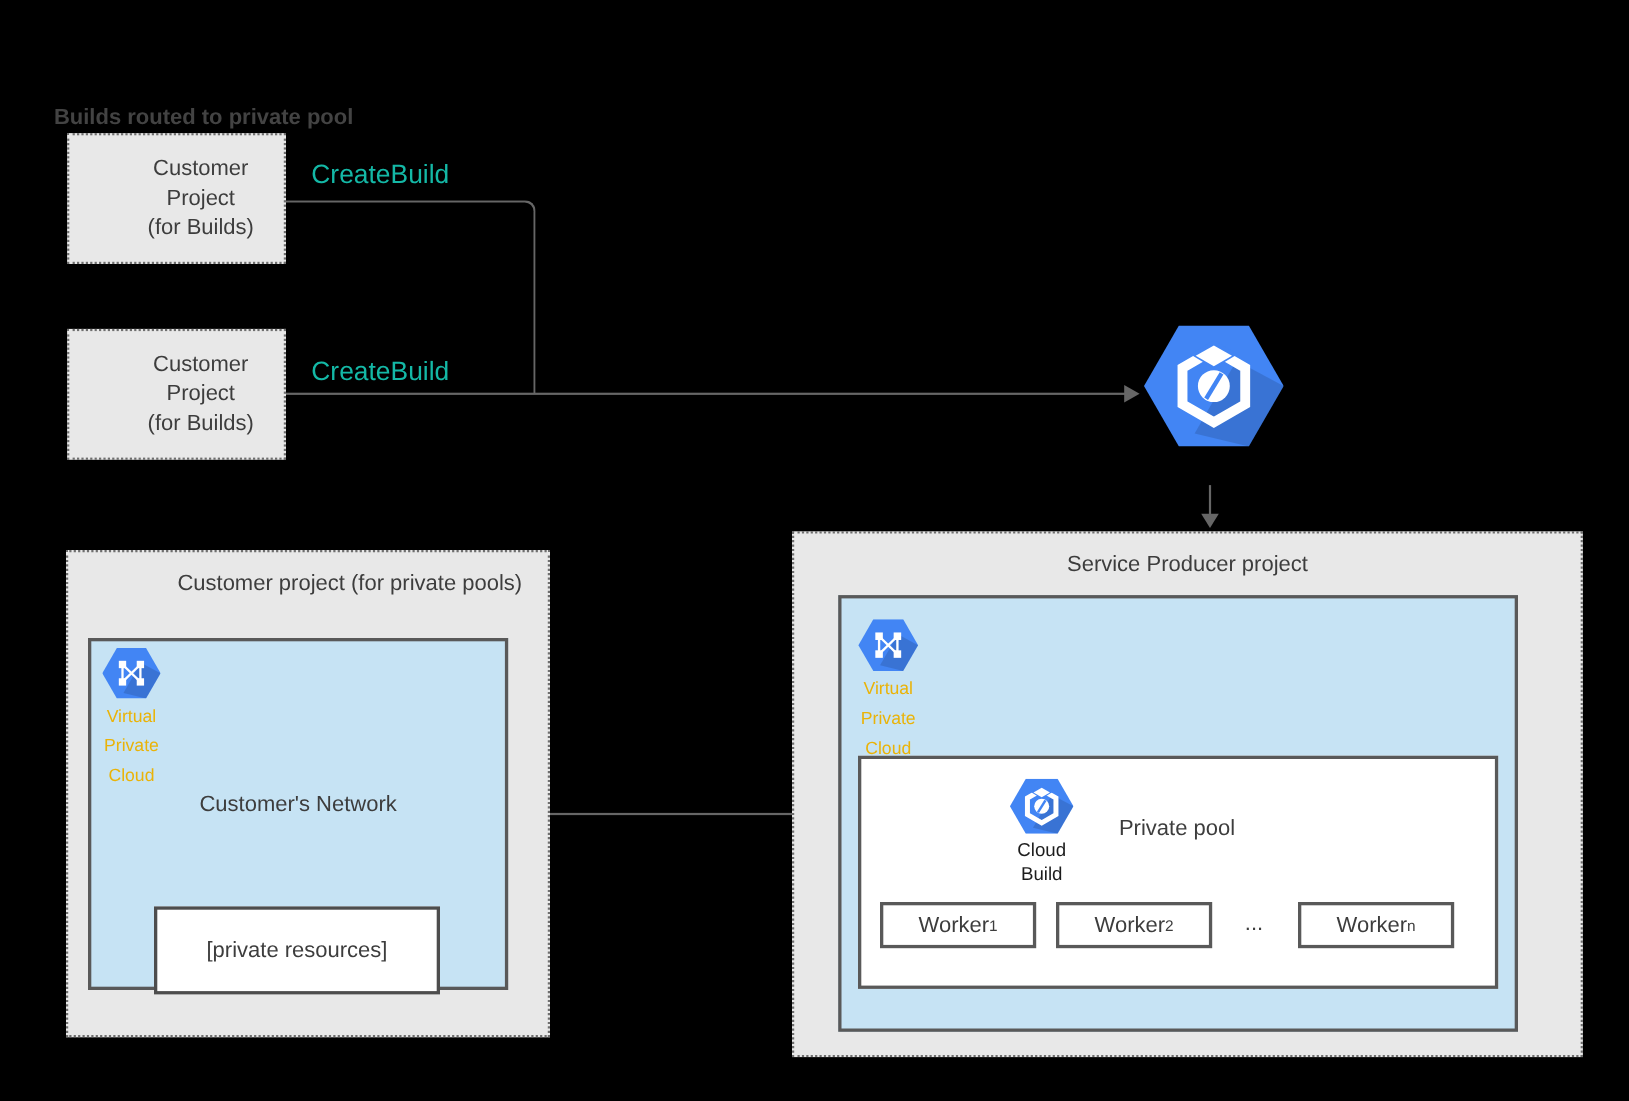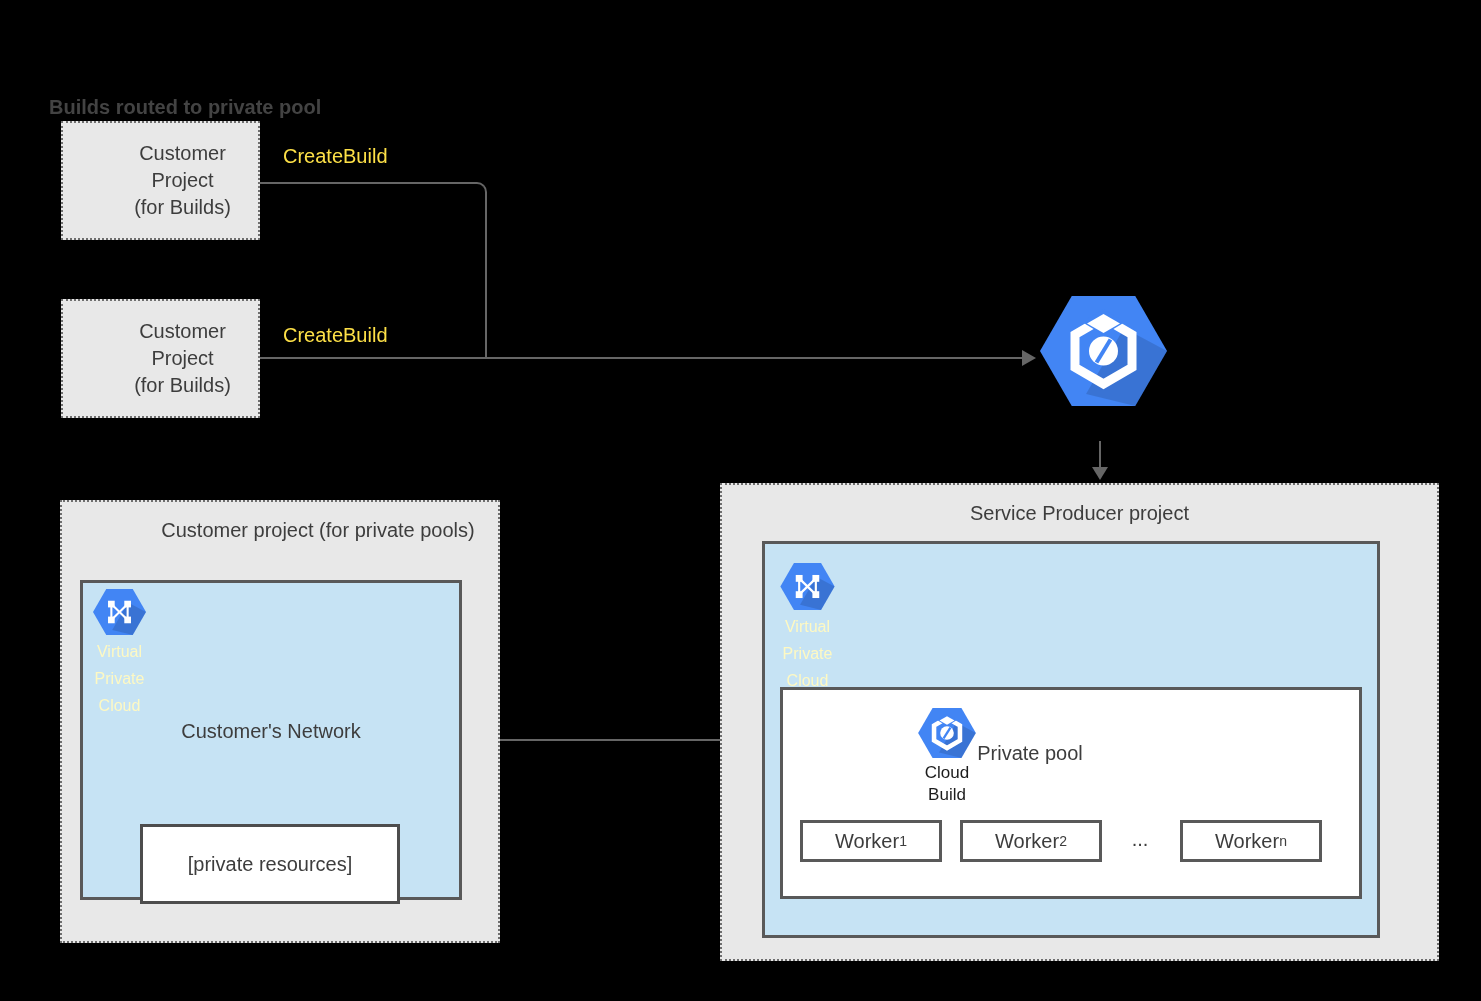--- a/index.html
+++ b/index.html
@@ -8,21 +8,21 @@
 
   .diagram-title{position:absolute;left:49px;top:57px;font-size:20px;font-weight:bold;color:#434343;margin-top:39px;}
 
   
   .proj-box{position:absolute;background:#e8e8e8;border:2px dotted #6e6e6e;box-sizing:border-box;}
   .build-box{display:flex;flex-direction:column;align-items:center;justify-content:center;
              font-size:20px;line-height:27px;color:#3d3d3d;text-align:center;padding-left:44px;}
   .box1{left:61px;top:121px;width:199px;height:119px;}
   .box2{left:61px;top:299px;width:199px;height:119px;}
 
-  .createbuild{position:absolute;font-size:20px;color:#fde047;}
+  .createbuild{position:absolute;font-size:24px;color:#14b8a6;}
   .cb1{left:283px;top:145px;}
   .cb2{left:283px;top:324px;}
 
   
   .line{position:absolute;background:#666;}
   .elbow{position:absolute;left:260px;top:182px;width:227px;height:176px;
          border-top:2px solid #666;border-right:2px solid #666;
          border-top-right-radius:10px;box-sizing:border-box;}
   .hline-main{left:260px;top:357px;width:763px;height:2px;}
   .arrow-right{position:absolute;width:0;height:0;border-top:8px solid transparent;
@@ -45,27 +45,27 @@
   .icon-cn-vpc{left:93px;top:589px;}
   .icon-pp-cb{left:918px;top:708px;}
 
   
   .spp-box{left:720px;top:483px;width:719px;height:478px;}
   .section-title{position:absolute;font-size:20px;color:#3d3d3d;text-align:center;}
   .spp-title{left:720px;top:502px;width:719px;}
   .network-box{position:absolute;background:#c6e3f4;border:3px solid #595959;box-sizing:border-box;}
   .spn-box{left:762px;top:541px;width:618px;height:397px;}
   .spn-title{left:860px;top:597px;width:420px;}
-  .vpc-label{position:absolute;font-size:16px;line-height:27px;text-align:center;color:#fef9c3;}
+  .vpc-label{position:absolute;font-size:16px;line-height:27px;text-align:center;color:#eab308;}
   .spn-vpc-label{left:767px;top:613px;width:81px;}
   .cn-vpc-label{left:81px;top:638px;width:77px;}
 
   .pool-box{position:absolute;left:780px;top:687px;width:582px;height:212px;
             background:#fff;border:3px solid #595959;box-sizing:border-box;}
-  .pp-title{left:940px;top:742px;width:180px;}
+  .pp-title{left:980px;top:742px;width:180px;}
   .pp-cb-label{position:absolute;left:901px;top:762px;width:92px;font-size:17px;line-height:22px;
                text-align:center;color:#1c1c1c;}
   .worker-box{position:absolute;top:820px;width:142px;height:42px;background:#fff;
               border:3px solid #595959;box-sizing:border-box;display:flex;align-items:center;
               justify-content:center;font-size:20px;color:#3d3d3d;}
   .worker-box sub{font-size:14px;line-height:0;}
   .w1{left:800px;} .w2{left:960px;} .wn{left:1180px;}
   .ellipsis{position:absolute;left:1122px;top:828px;width:36px;text-align:center;
             font-size:20px;color:#3d3d3d;}
 

